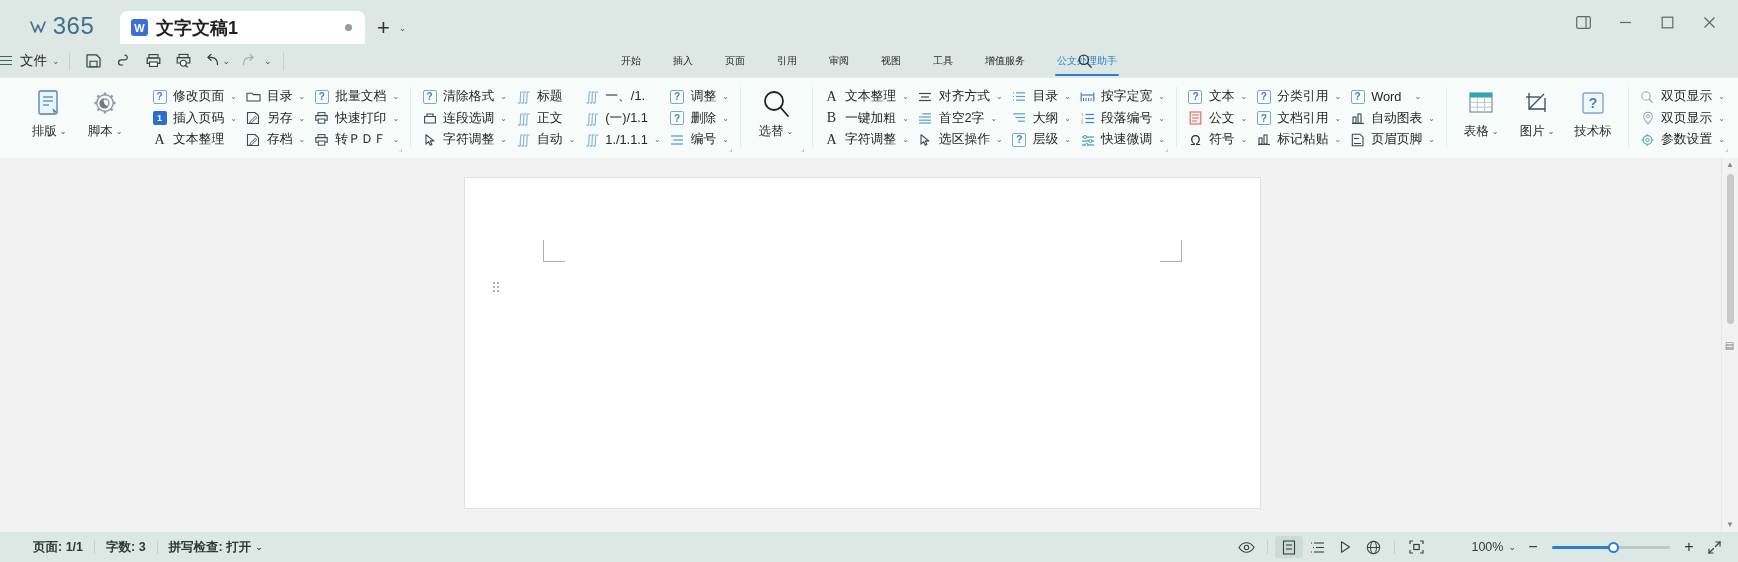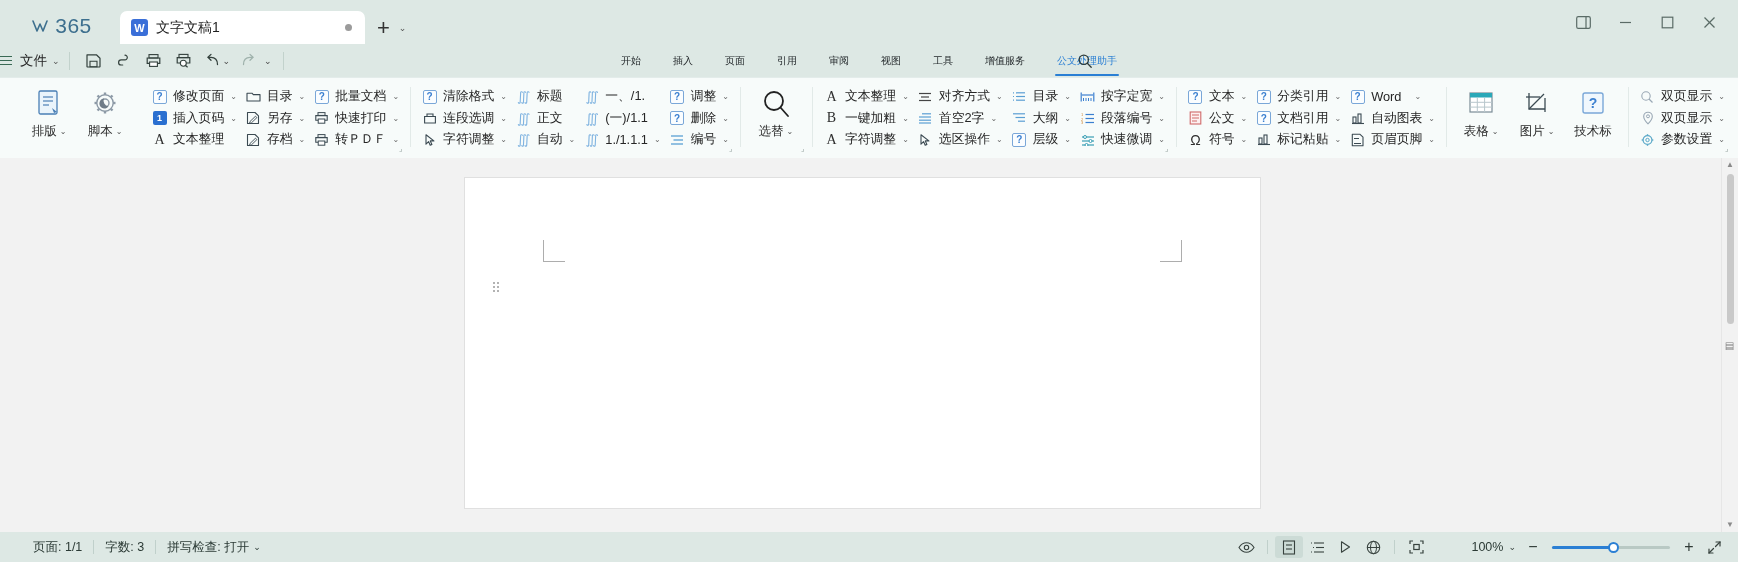--- a/index.html
+++ b/index.html
@@ -21,21 +21,21 @@
     height: 44px;
     display: flex;
     align-items: flex-end;
     padding-left: 14px;
     background: #dde8e4;
   }
   .brand {
     width: 96px; height: 34px;
     display: flex; align-items: center; justify-content: center;
     color: #3d6f8e;
-    font-size: 21px;
+    font-size: 24px;
     letter-spacing: .5px;
     margin-bottom: 1px;
   }
   .brand .wmark { margin-right: 1px; display:inline-block; }
   .tabstrip { display: flex; align-items: flex-end; margin-left: 10px; }
   .doctab {
     width: 245px; height: 33px;
     background: #ffffff;
     border-radius: 7px 7px 0 0;
     display: flex; align-items: center;
@@ -44,22 +44,22 @@
   }
   .doctab .wicon {
     width: 17px; height: 17px; border-radius: 3px;
     background: #3a6fd8; color: #fff;
     font-size: 11px; font-weight: bold;
     display: flex; align-items: center; justify-content: center;
     margin-right: 8px;
     flex: 0 0 auto;
   }
   .doctab .tabname {
-    font-size: 14px; color: #1f1f1f; flex: 1 1 auto;
-    white-space: nowrap; overflow: hidden;
+    font-size: 18px; color: #1f1f1f; flex: 1 1 auto;
+    white-space: nowrap; overflow: hidden; font-weight: bold;
   }
   .doctab .dot {
     width: 7px; height: 7px; border-radius: 50%;
     background: #9b9b9b; margin-right: 3px;
   }
   .newtab {
     display: flex; align-items: center; height: 33px;
     padding: 0 4px 0 12px; color: #3b3b3b;
   }
   .newtab .plus { font-size: 22px; line-height: 1; font-weight: 300; color:#333; }
@@ -236,21 +236,21 @@
   }
 
   
   .statusbar {
     height: 30px;
     background: #dde8e4;
     display: flex; align-items: center;
     padding: 0 10px 0 22px;
     font-size: 12.5px; color: #2b3a35;
   }
-  .sitem { display: flex; align-items: center; gap: 4px; padding: 0 11px; white-space: nowrap; }
+  .sitem { display: flex; align-items: center; gap: 4px; padding: 0 11px; white-space: nowrap; font-weight: bold; }
   .sdiv { width: 1px; height: 14px; background: #c0d0cb; }
   .spacer { flex: 1 1 auto; }
   .sbicon {
     width: 28px; height: 22px;
     display: flex; align-items: center; justify-content: center;
     color: #37423e; border-radius: 3px;
   }
   .sbicon.sel { background: #ccdbd6; }
   .zoomlabel { font-size: 12.5px; color: #2b3a35; width: 40px; text-align: right; margin-left: 33px; }
   .zoomslider {

